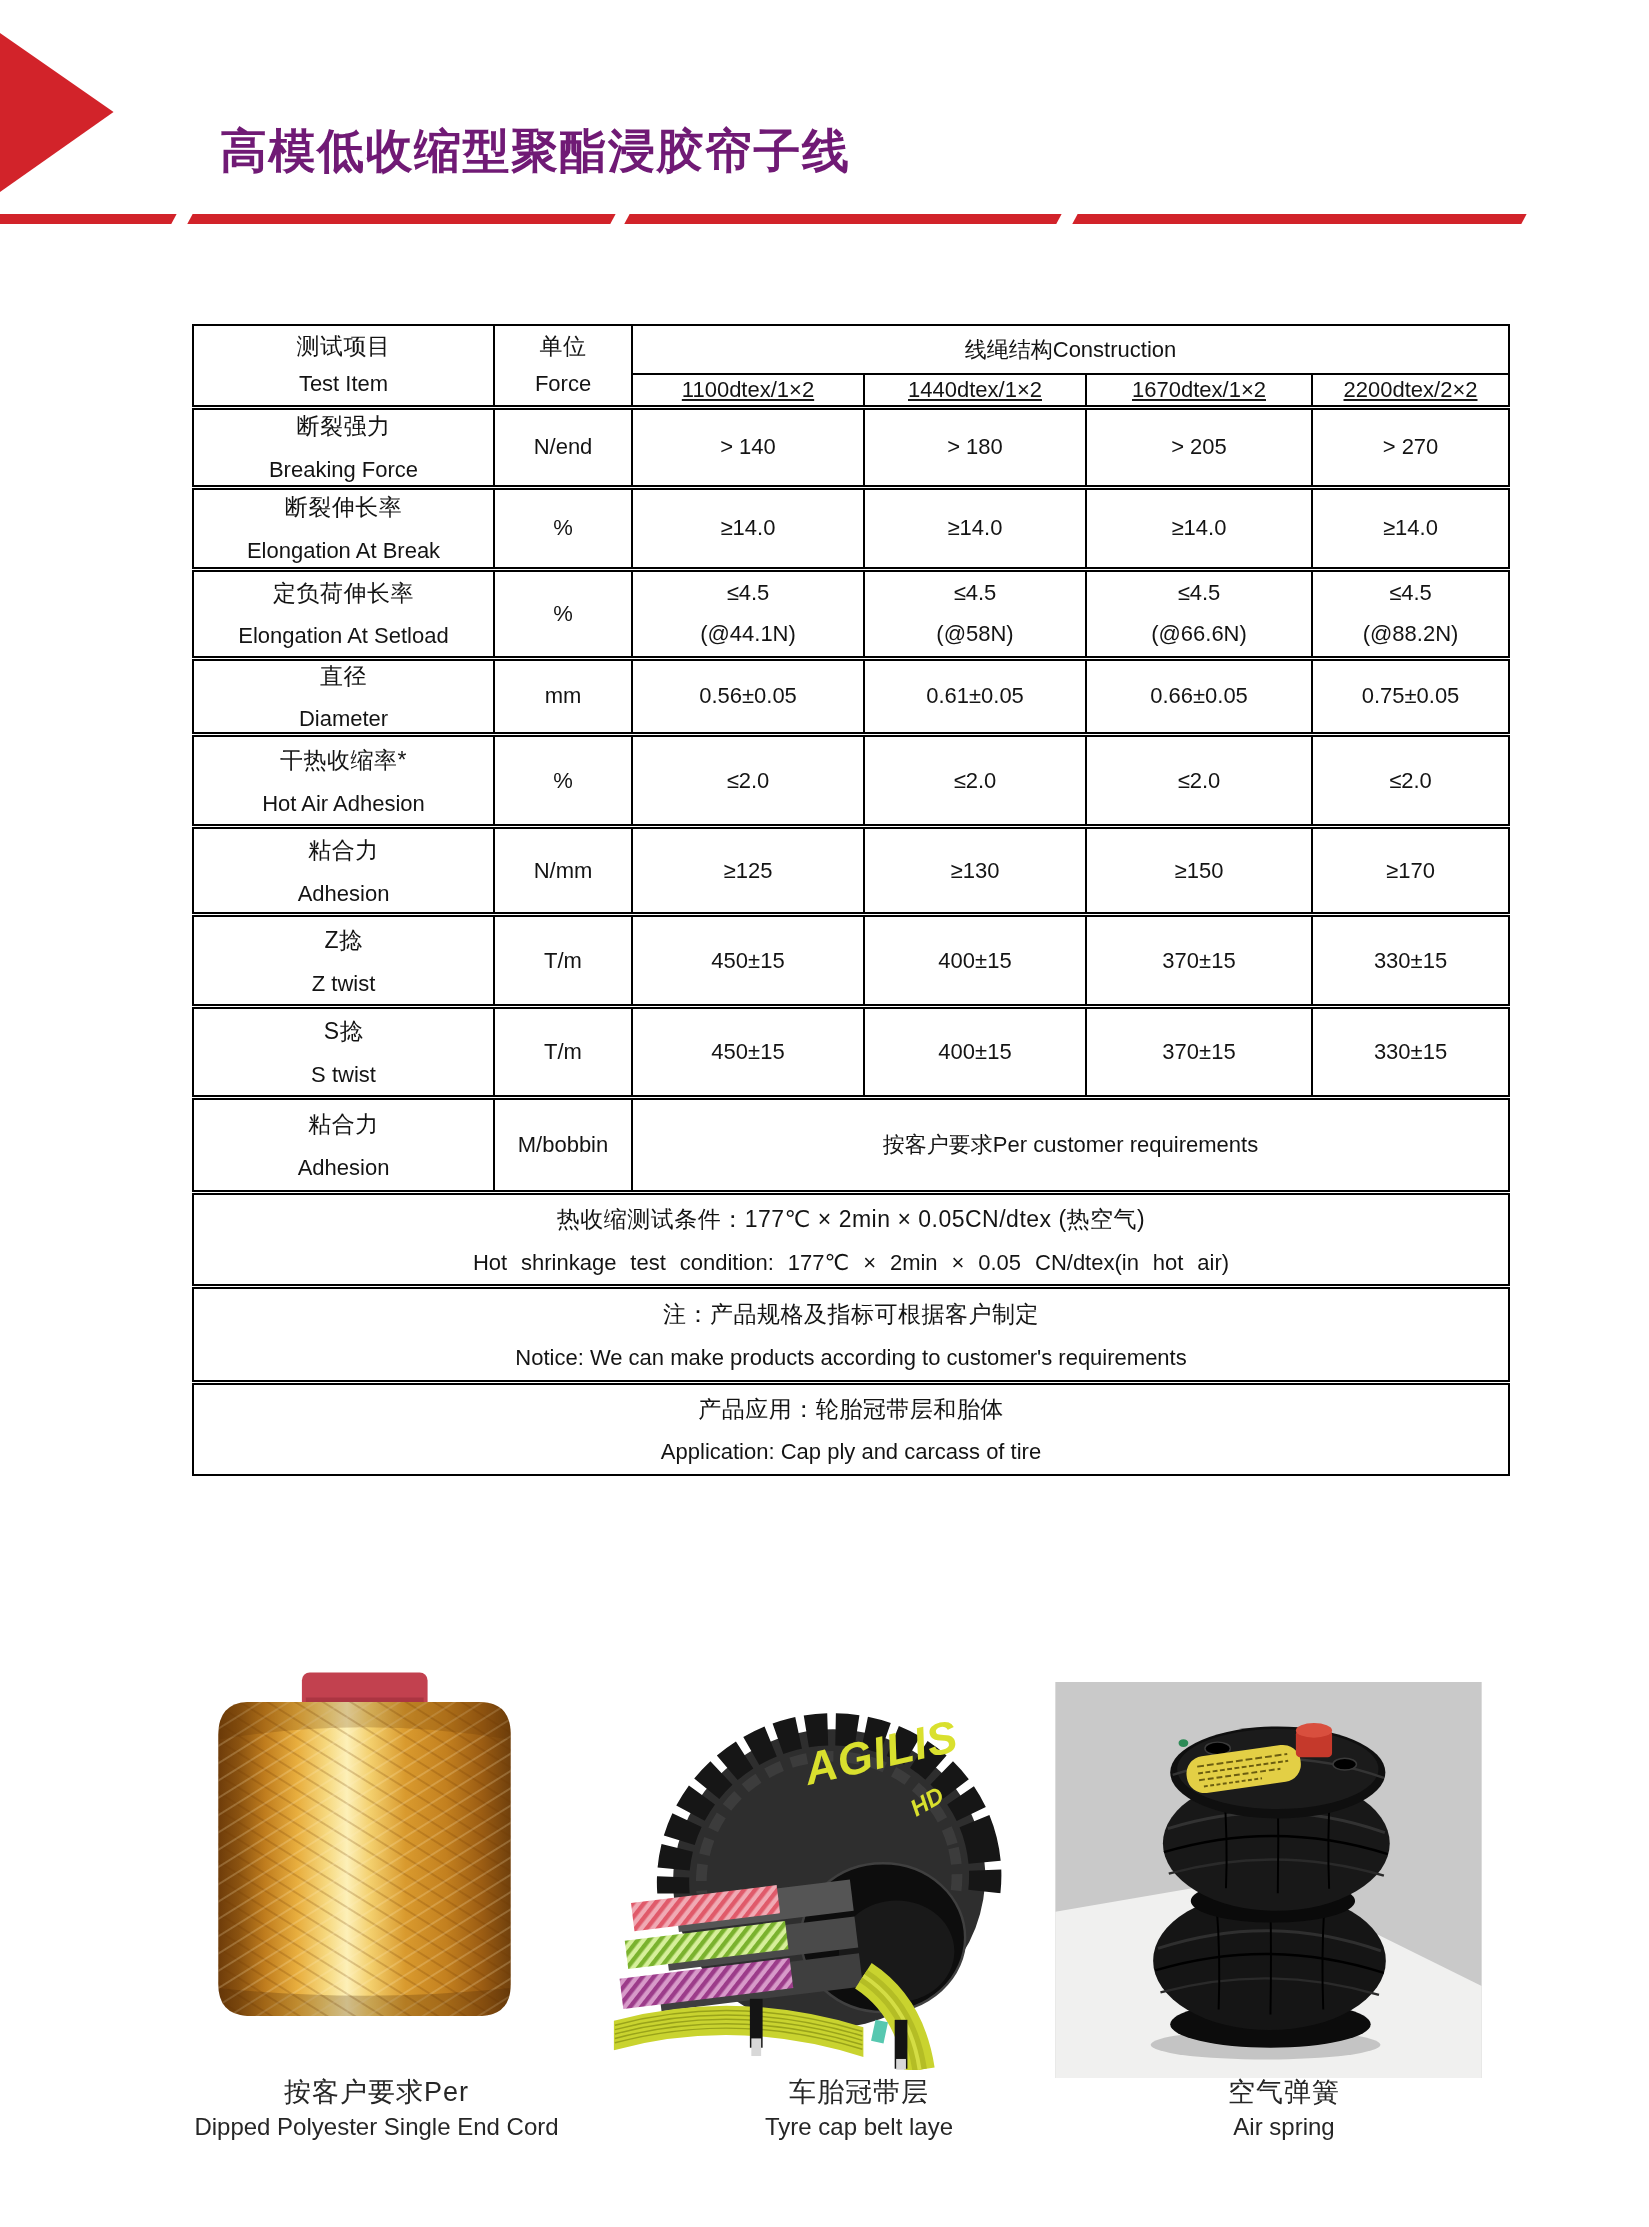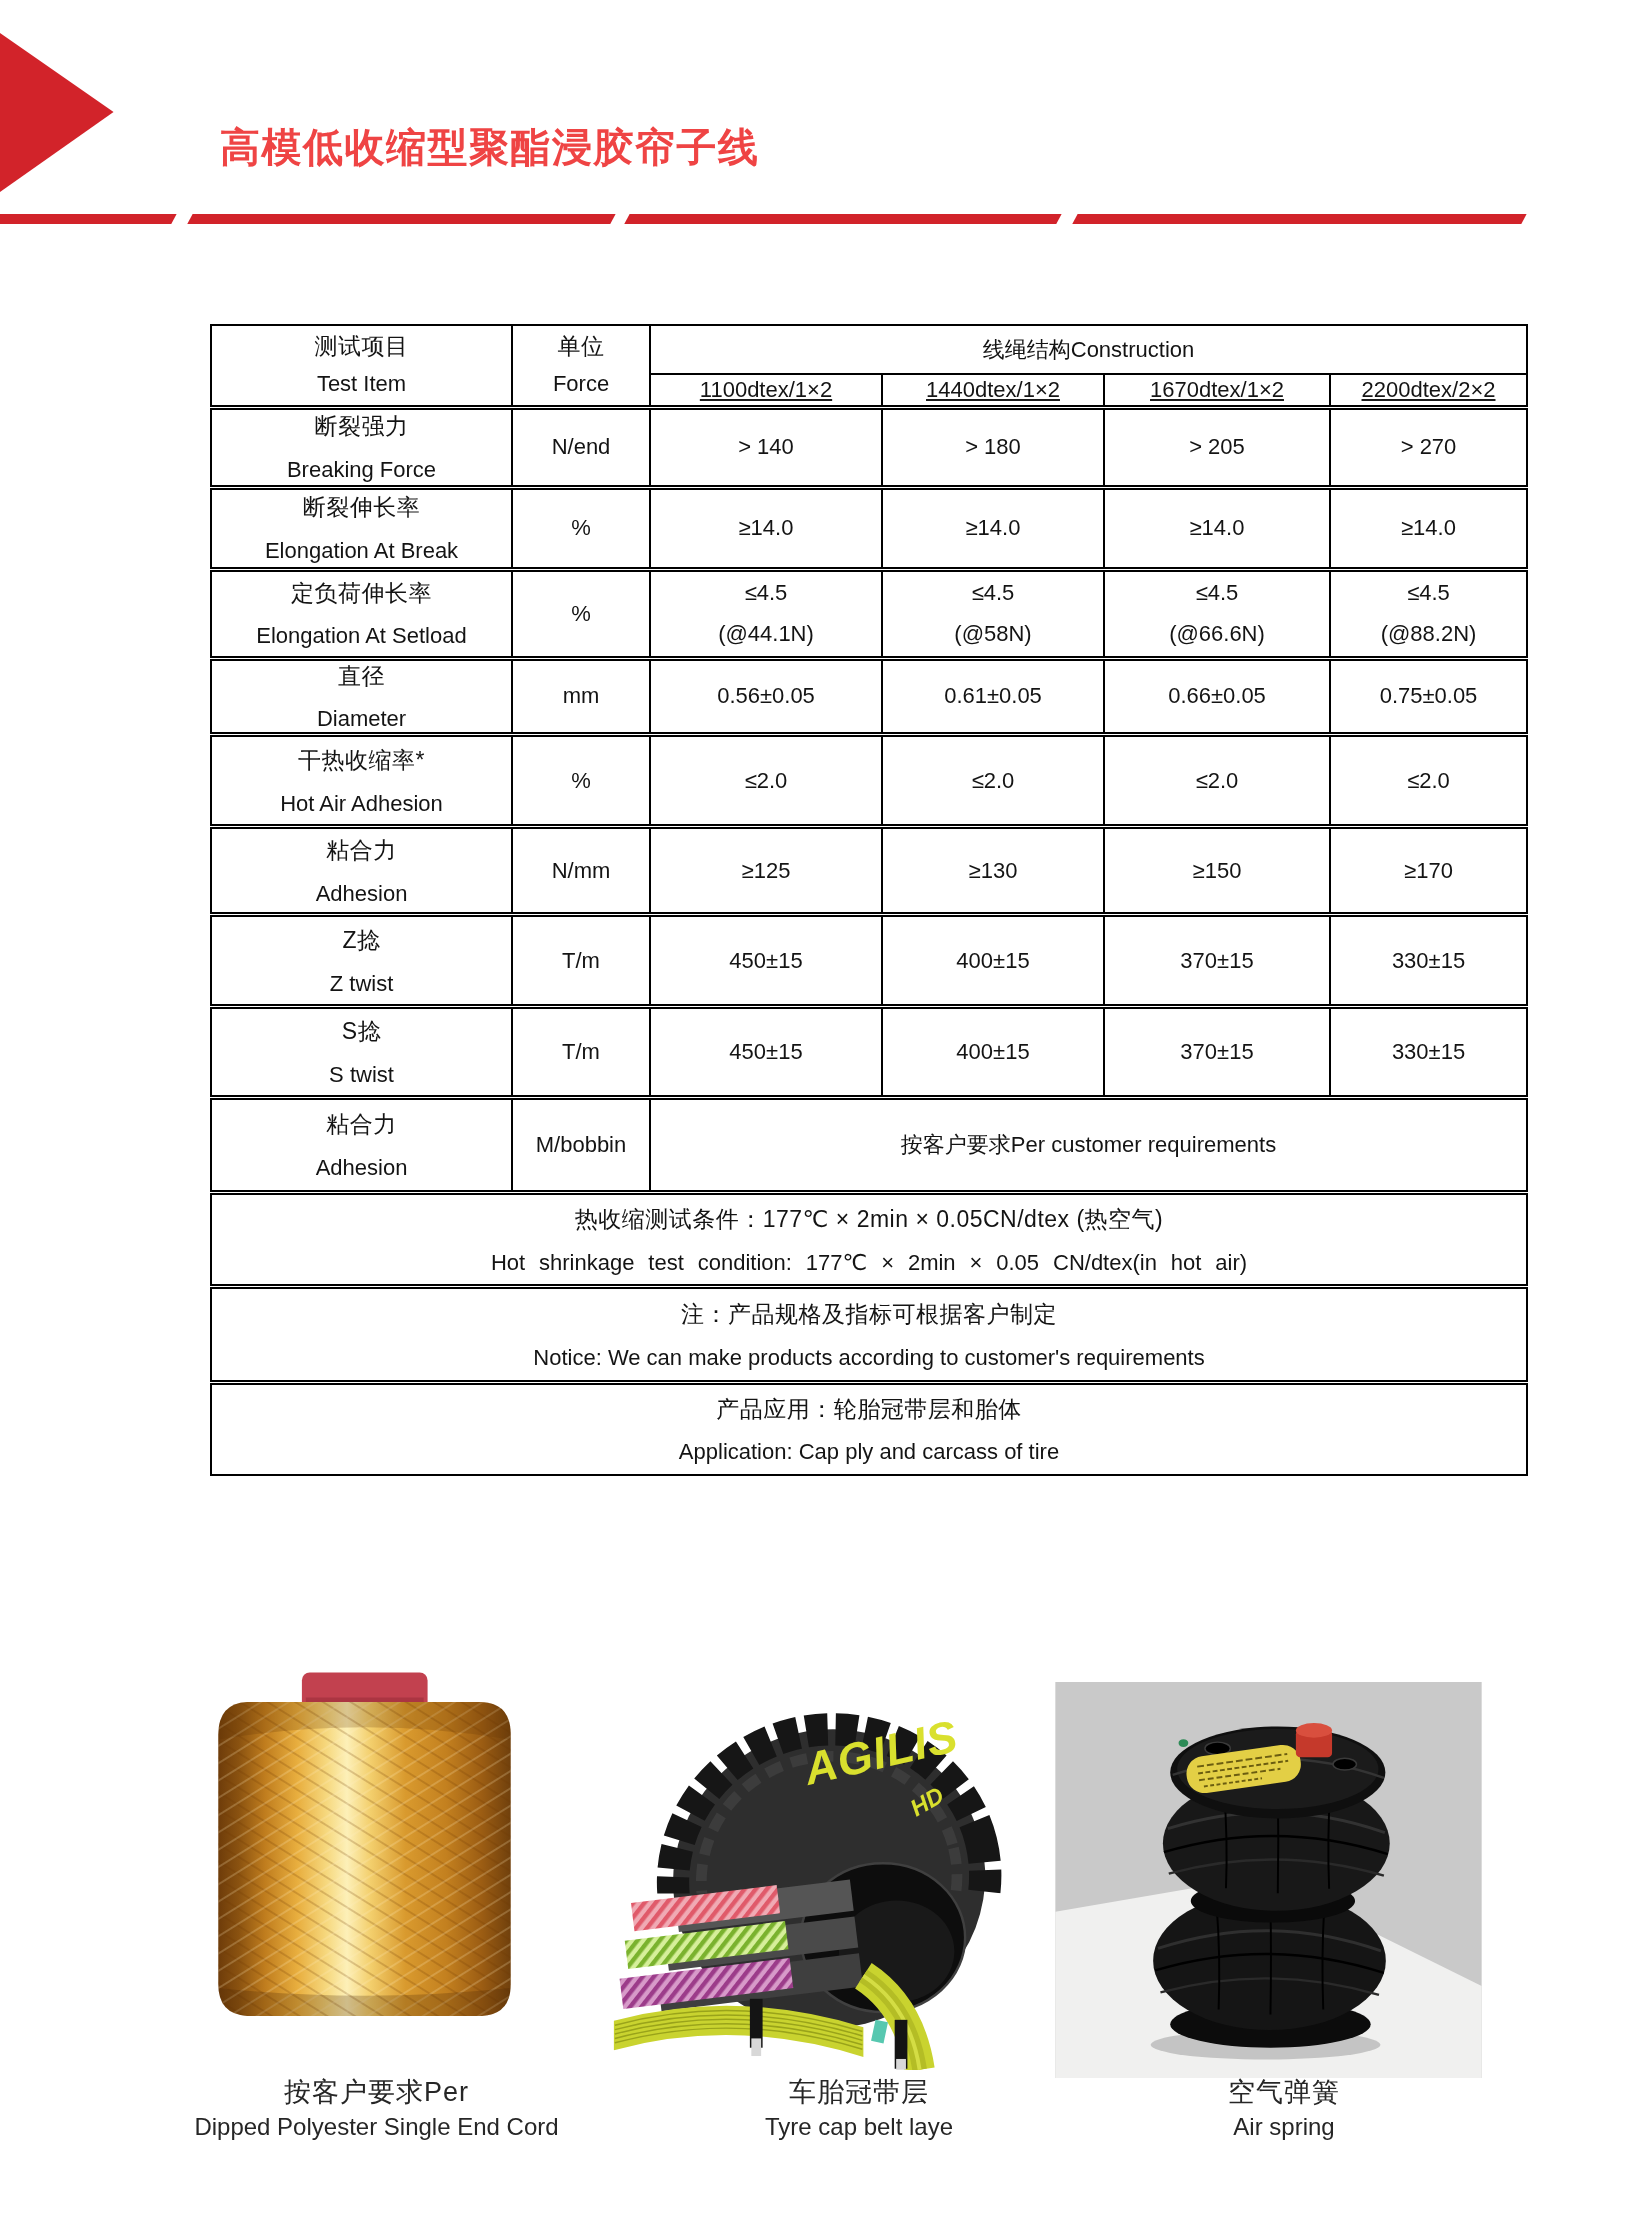--- a/index.html
+++ b/index.html
@@ -4,31 +4,31 @@
 <style>
   html,body{margin:0;padding:0;}
   body{
     width:1649px;height:2227px;position:relative;background:#ffffff;
     font-family:"Liberation Sans","DejaVu Sans",sans-serif;color:#1a1a1a;
     overflow:hidden;
   }
   
   .chevron{position:absolute;left:0;top:28px;width:115px;height:167px;}
   .titlebar{position:absolute;left:220px;top:120px;display:flex;align-items:baseline;white-space:nowrap;}
-  .t-zh{font-size:40px;font-weight:bold;color:#ef4444;letter-spacing:1.5px;}
+  .t-zh{font-size:47px;font-weight:bold;color:#701a75;letter-spacing:1.5px;}
   .t-en{font-size:38px;font-weight:bold;color:#8a8a8a;margin-left:28px;letter-spacing:0.5px;}
   .redbars{position:absolute;left:0;top:214px;width:1649px;height:9.8px;}
   .bar{position:absolute;top:0;height:9.8px;background:#d2232a;transform:skewX(-28deg);}
   .bar.b1{left:-6.9px;width:181px;}
   .bar.b2{left:190px;width:423px;}
   .bar.b3{left:627px;width:432px;}
   .bar.b4{left:1075px;width:449px;}
   
   table.spec{
-    position:absolute;left:210px;top:324px;width:1316px;
+    position:absolute;left:192px;top:324px;width:1316px;
     border-collapse:collapse;table-layout:fixed;
     border:2.9px solid #000;border-left-width:2.4px;border-right-width:2.4px;
   }
   table.spec td{
     border-left:2px solid #000;border-right:2px solid #000;
     text-align:center;vertical-align:middle;padding:0;
     font-size:22px;color:#141414;
   }
   tr.h2{border-top:2px solid #000;}
   tr.sep{border-top:5.9px double #000;}

